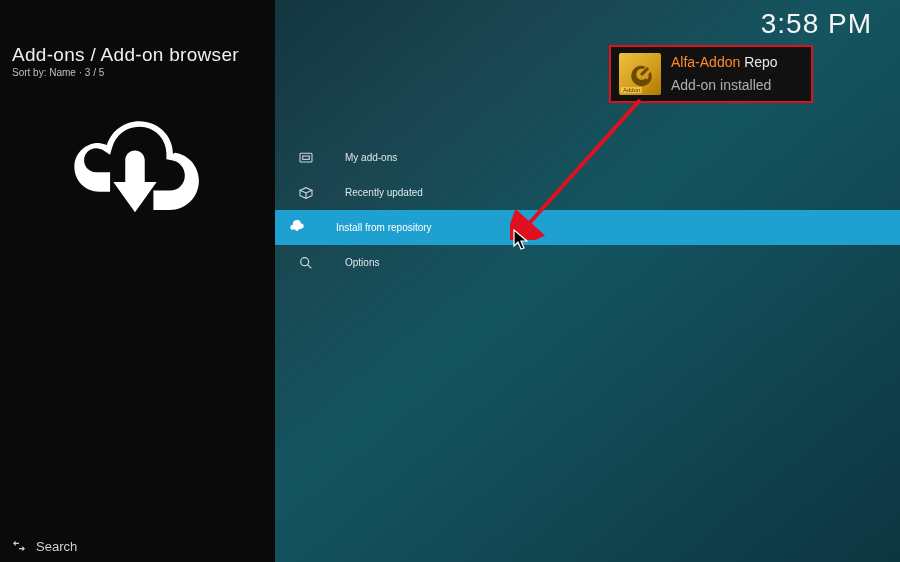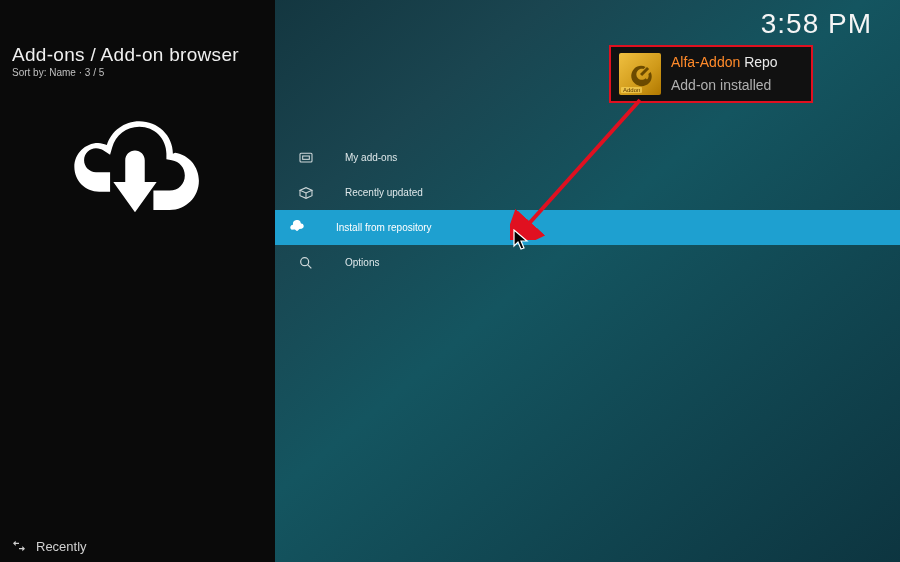--- a/index.html
+++ b/index.html
@@ -158,16 +158,16 @@
   <svg class="cursor" viewBox="0 0 18 22">
     <path d="M1 1l0 16 4-4 3 7 3-1-3-7 6 0z" fill="#000" stroke="#fff" stroke-width="1.2"></path>
   </svg>
 
   <div class="options-bar">
     <span class="menu-icon">
       <svg viewBox="0 0 24 24" width="16" height="16" fill="#d0d0d0">
         <path d="M7 4l-4 4 4 4V9h5V7H7V4zM17 12v3h-5v2h5v3l4-4-4-4z"></path>
       </svg>
     </span>
-    <span>Recently</span>
+    <span>Search</span>
   </div>
 
 </div>
 
 </body></html>

